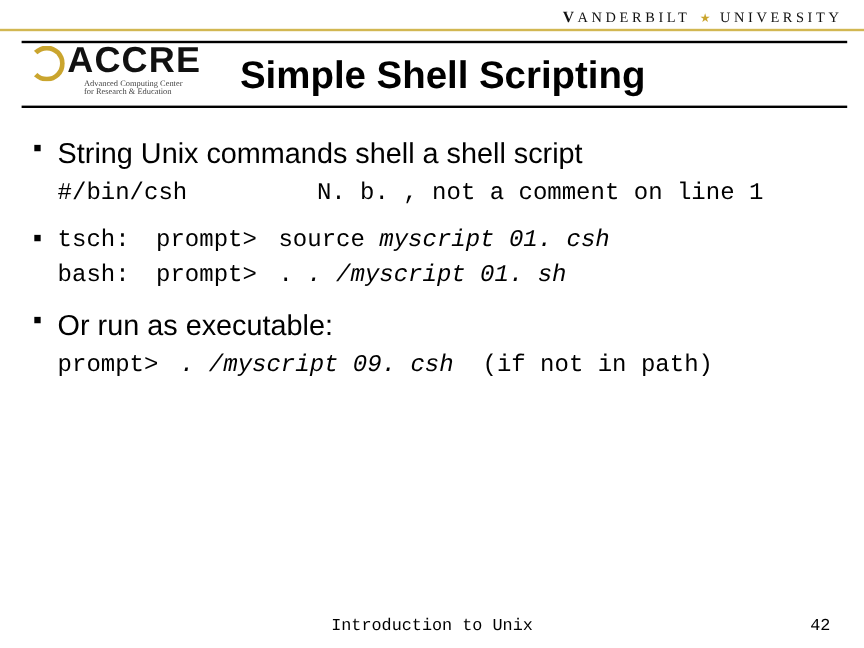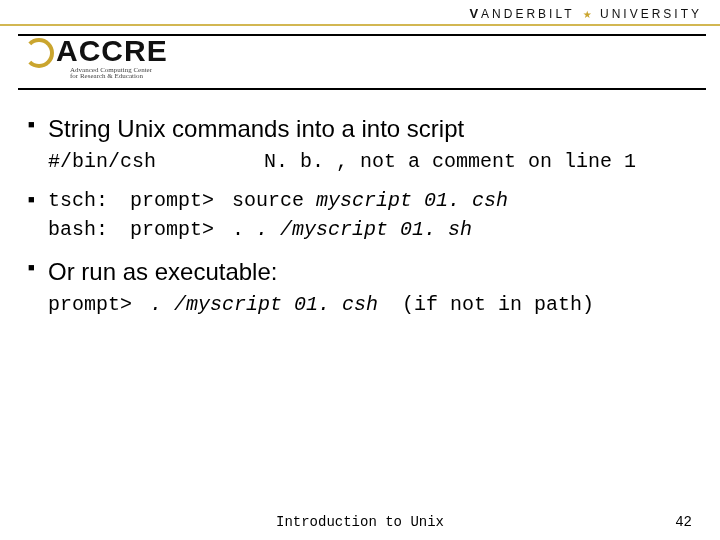--- a/index.html
+++ b/index.html
@@ -9,21 +9,21 @@
     font-family: Arial, Helvetica, sans-serif;
     background: #fff;
     position: relative;
   }
   .topbar {
     width: 100%;
     height: 26px;
     background: #fff;
     border-bottom: 2px solid #d2b752;
     text-align: right;
-    font-family: Liberation Sans, sans-serif;
+    font-family: Liberation Serif, serif;
     font-size: 12px;
     letter-spacing: 3px;
     padding: 6px 18px 4px 0;
     box-sizing: border-box;
     color: #111;
   }
   .topbar .vu-v {
     font-weight: bold;
     font-size: 13px;
   }
@@ -115,27 +115,28 @@
 <div class="titlewrap">
   <div class="rule1"></div>
   <div class="logo">
     <div class="big">
       <span class="swirl"></span>
       <span>ACCRE</span>
     </div>
     <div class="small">Advanced Computing Center</div>
     <div class="small">for Research &amp; Education</div>
   </div>
+  <div class="slide-title">Simple Shell Scripting</div>
   <div class="rule2"></div>
 </div>
 
 <div class="content">
   <ul class="outer">
     <li>
-      <div class="h1">String Unix commands into a into script</div>
+      <div class="h1">String Unix commands shell a shell script</div>
       <div class="sub mono row">
         <span>#/bin/csh</span>
         &nbsp;&nbsp;&nbsp;&nbsp;&nbsp;&nbsp;&nbsp;
         <span>N. b. , not a comment on line 1</span>
       </div>
     </li>
 
     <li>
       <div class="sub mono row">
         <span class="pad-lbl">tsch:</span>
@@ -148,21 +149,21 @@
         <span class="pad-prompt">prompt&gt;</span>
         <span>.</span>
         <span class="italic">. /myscript 01. sh</span>
       </div>
     </li>
 
     <li>
       <div class="h1">Or run as executable:</div>
       <div class="sub mono row">
         <span class="pad-prompt">prompt&gt;</span>
-        <span class="italic">. /myscript 01. csh</span>&nbsp;
+        <span class="italic">. /myscript 09. csh</span>&nbsp;
         <span>(if not in path)</span>
       </div>
     </li>
   </ul>
 </div>
 
 <div class="footer">
   <div class="ctr">Introduction to Unix</div>
   <div class="pg">42</div>
 </div>

